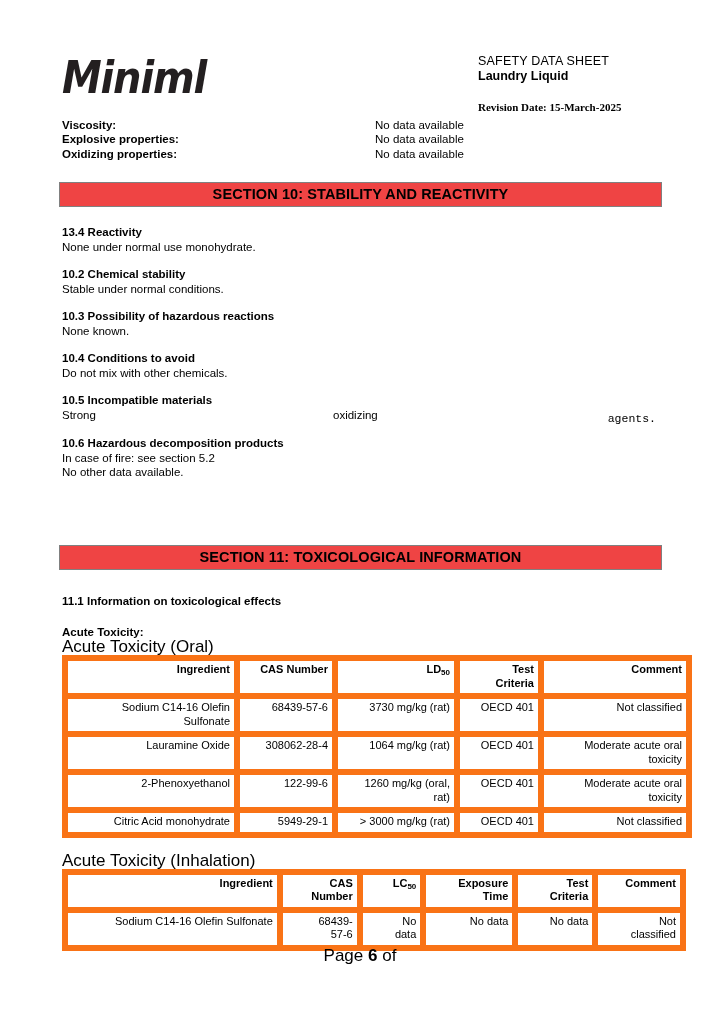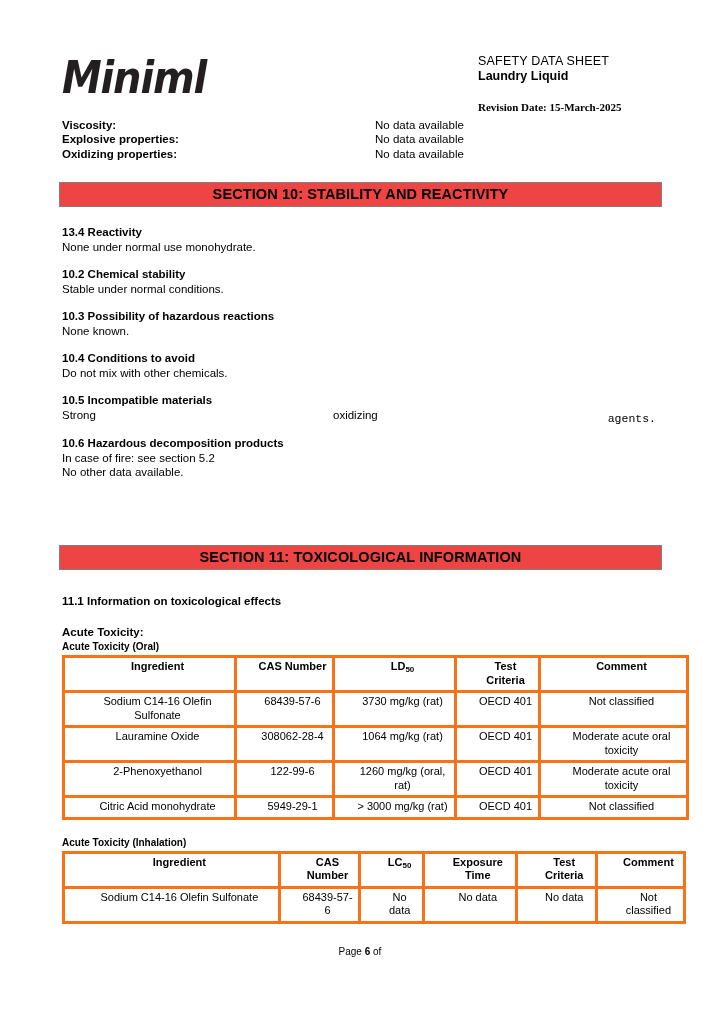--- a/index.html
+++ b/index.html
@@ -145,39 +145,39 @@
     width: 620px;
     margin-top: 14px;
   }
   .s11-heading {
     font-size: 11.5px;
     font-weight: bold;
     line-height: 15px;
   }
   .spacer-md { height: 16px; }
   .tbl-caption {
-    font-size: 10px;
-    font-weight: bold;
+    font-size: 17px;
+    font-weight: normal;
     line-height: 14px;
     margin-bottom: 1px;
   }
 
   
   table.sds {
     border-collapse: collapse;
     table-layout: fixed;
     font-size: 11px;
     background: #ffffff;
   }
   table.sds th,
   table.sds td {
-    border: 3px solid #f97316;
+    border: 6px solid #f97316;
     padding: 2px 4px 3px 20px;
     vertical-align: top;
-    text-align: center;
+    text-align: right;
     line-height: 13.5px;
     font-weight: normal;
   }
   table.sds th {
     font-weight: bold;
   }
   table.sds sub {
     font-size: 8px;
     vertical-align: baseline;
     position: relative;
@@ -201,21 +201,21 @@
   #table-inhal col.d4 { width: 73px; }
   #table-inhal col.d5 { width: 80px; }
 
   
   .footer {
     position: absolute;
     left: 0;
     top: 946px;
     width: 720px;
     text-align: center;
-    font-size: 10px;
+    font-size: 17px;
   }
   .footer .pg-num { font-weight: bold; }
 </style>
 </head>
 <body>
 
 <div class="page">
 
   <div class="header">
     <div class="logo">Miniml</div>

